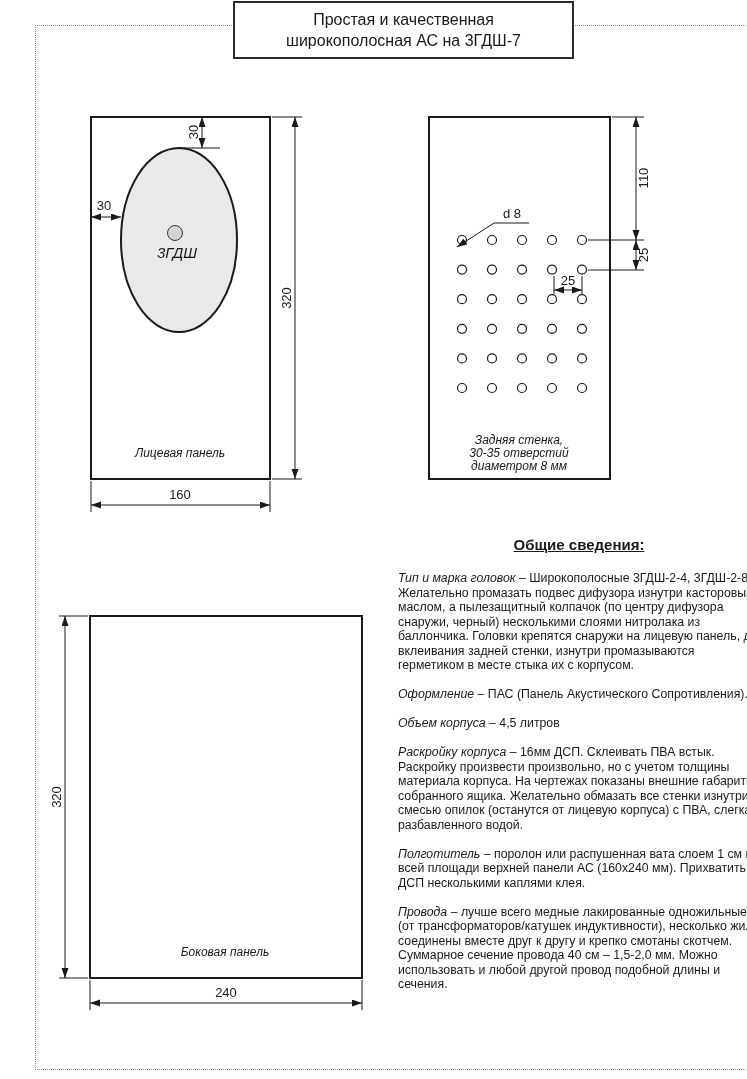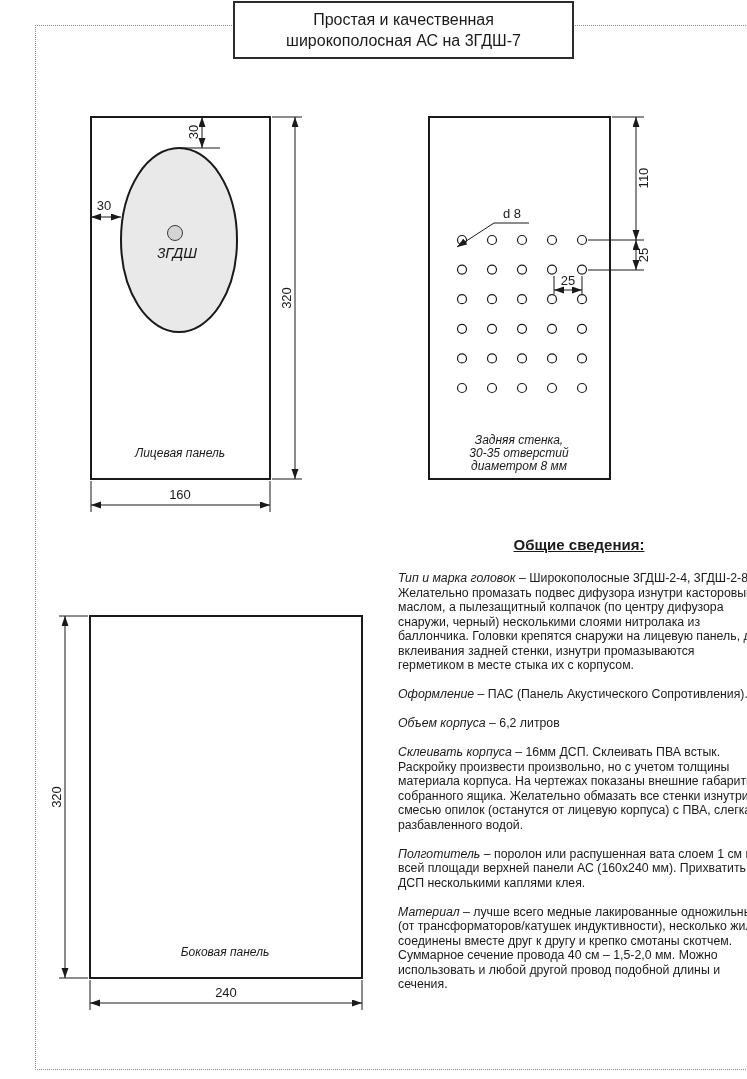--- a/index.html
+++ b/index.html
@@ -143,19 +143,19 @@
     <line class="dimline" x1="53" y1="413" x2="325" y2="413" marker-start="url(#ah)" marker-end="url(#ah)"></line>
     <text class="dim-label" x="189" y="407" text-anchor="middle">240</text>
 
     <text class="cap-label" x="188" y="366" text-anchor="middle">Боковая панель</text>
   </svg>
 
   <div id="info-section">
     <h3 id="info-heading">Общие сведения:</h3>
     <p><em>Тип и марка головок</em><span> – Широкополосные 3ГДШ-2-4, 3ГДШ-2-8. Желательно промазать подвес дифузора изнутри касторовым маслом, а пылезащитный колпачок (по центру дифузора снаружи, черный) несколькими слоями нитролака из баллончика. Головки крепятся снаружи на лицевую панель, до вклеивания задней стенки, изнутри промазываются герметиком в месте стыка их с корпусом.</span></p>
     <p><em>Оформление</em><span> – ПАС (Панель Акустического Сопротивления).</span></p>
-    <p><em>Объем корпуса</em><span> – 6,2 литров</span></p>
-    <p><em>Склеивать корпуса</em><span> – 16мм ДСП. Склеивать ПВА встык. Раскройку произвести произвольно, но с учетом толщины материала корпуса. На чертежах показаны внешние габариты собранного ящика. Желательно обмазать все стенки изнутри смесью опилок (останутся от лицевую корпуса) с ПВА, слегка разбавленного водой.</span></p>
+    <p><em>Объем корпуса</em><span> – 4,5 литров</span></p>
+    <p><em>Раскройку корпуса</em><span> – 16мм ДСП. Склеивать ПВА встык. Раскройку произвести произвольно, но с учетом толщины материала корпуса. На чертежах показаны внешние габариты собранного ящика. Желательно обмазать все стенки изнутри смесью опилок (останутся от лицевую корпуса) с ПВА, слегка разбавленного водой.</span></p>
     <p><em>Полготитель</em><span> – поролон или распушенная вата слоем 1 см по всей площади верхней панели АС (160х240 мм). Прихватить к ДСП несколькими каплями клея.</span></p>
-    <p><em>Материал</em><span> – лучше всего медные лакированные одножильные (от трансформаторов/катушек индуктивности), несколько жил соединены вместе друг к другу и крепко смотаны скотчем. Суммарное сечение провода 40 см – 1,5-2,0 мм. Можно использовать и любой другой провод подобной длины и сечения.</span></p>
+    <p><em>Провода</em><span> – лучше всего медные лакированные одножильные (от трансформаторов/катушек индуктивности), несколько жил соединены вместе друг к другу и крепко смотаны скотчем. Суммарное сечение провода 40 см – 1,5-2,0 мм. Можно использовать и любой другой провод подобной длины и сечения.</span></p>
   </div>
 
 </div>
 
 </body></html>

